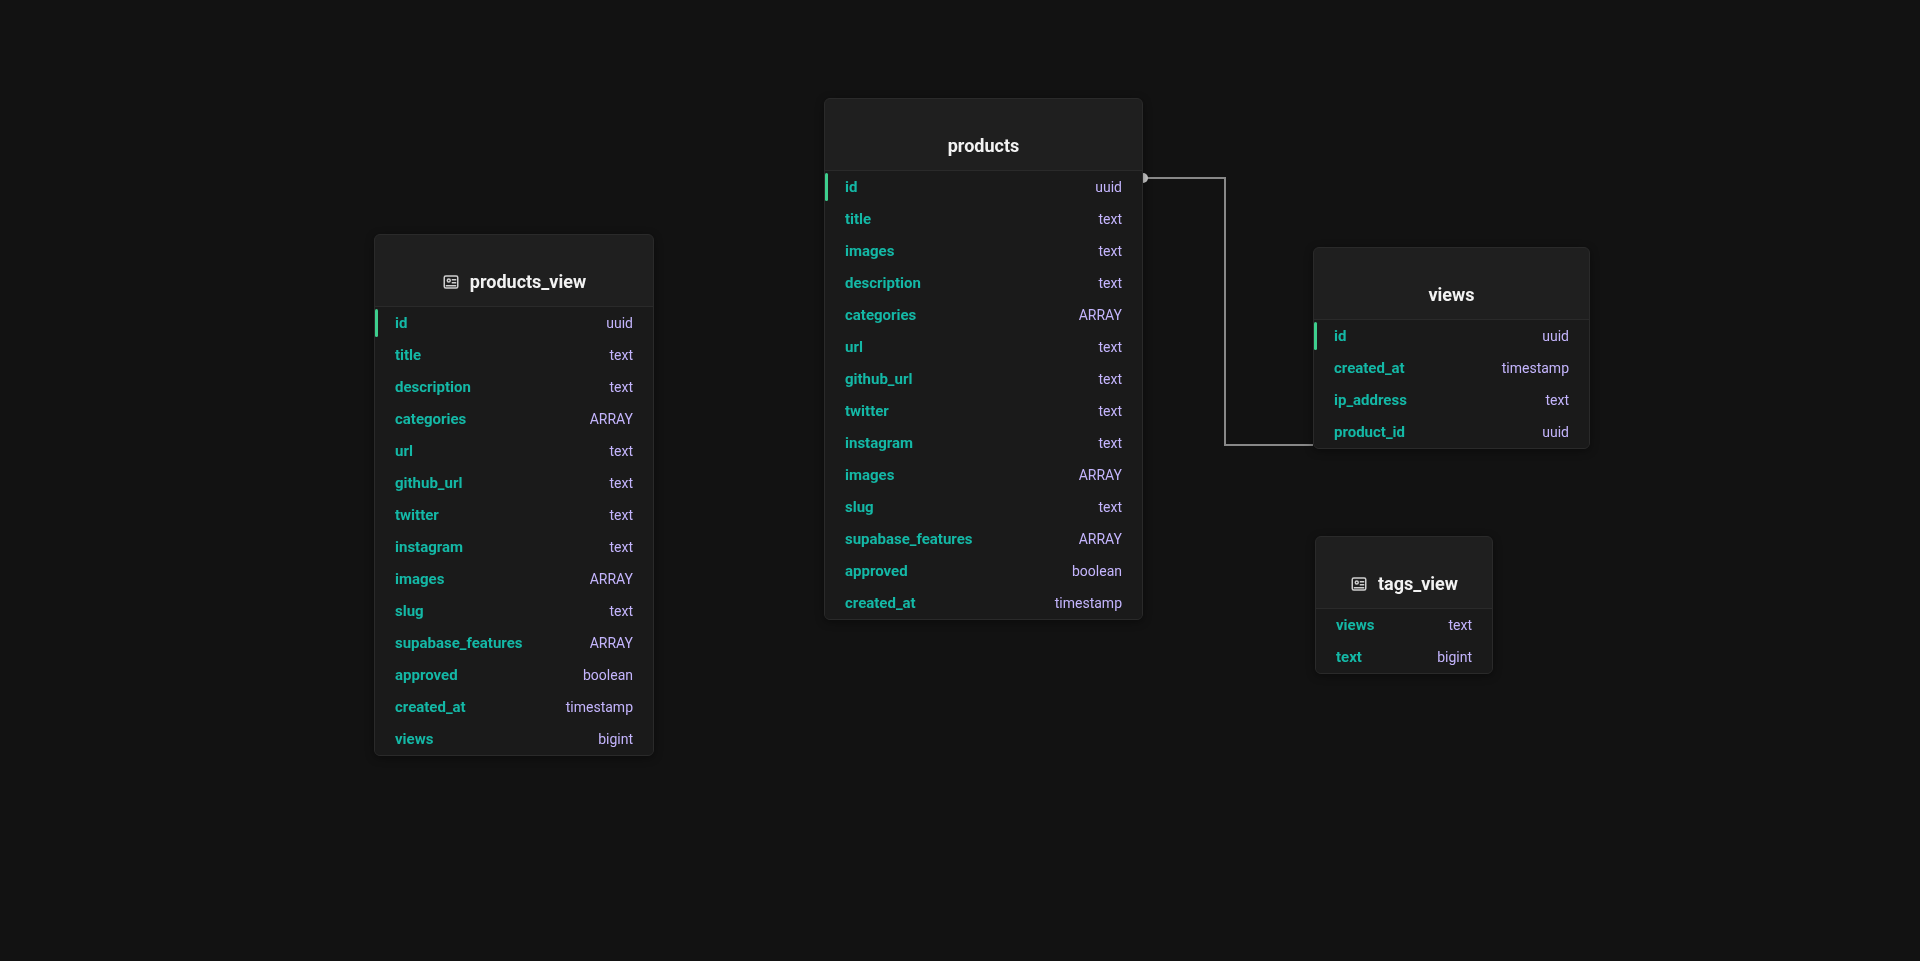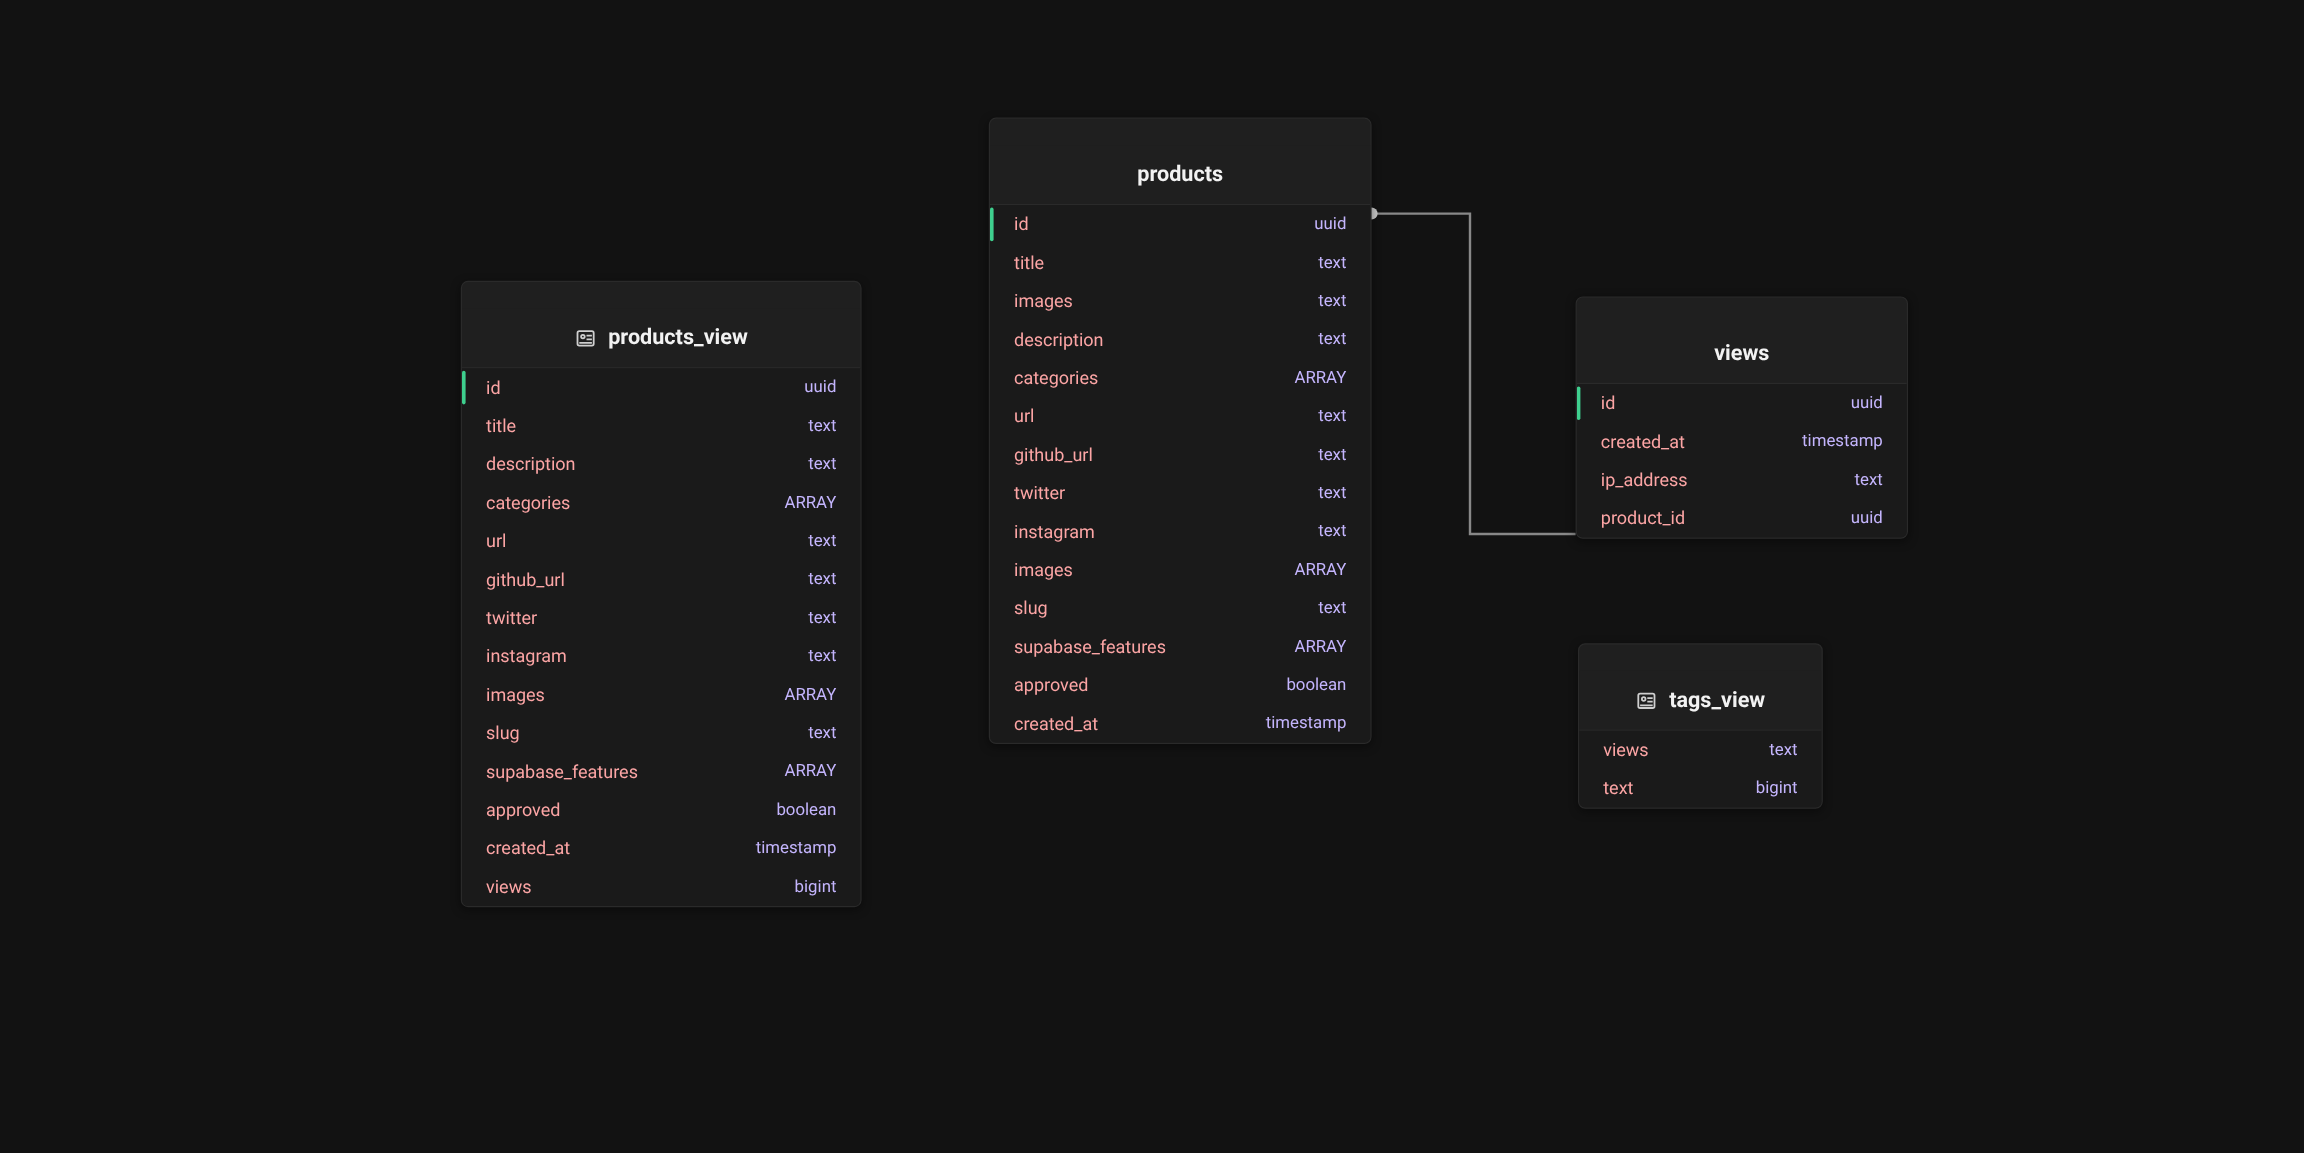--- a/index.html
+++ b/index.html
@@ -58,22 +58,22 @@
     content: "";
     position: absolute;
     left: 0;
     top: 2px;
     bottom: 2px;
     width: 3px;
     background: #3ecf8e;
     border-radius: 2px;
   }
   .col-name {
-    font-weight: 400;
-    color: #fca5a5;
+    font-weight: 700;
+    color: #14b8a6;
   }
   .col-type {
     color: #c4b5fd;
     font-size: 14px;
   }
   .connector-dot {
     position: absolute;
     width: 10px;
     height: 10px;
     background: #c9c9c9;
@@ -89,21 +89,21 @@
 </head>
 <body>
 
 <div class="canvas">
 
   <svg class="connectors" width="1920" height="961">
     <path d="M 1143 178 L 1225 178 L 1225 445 L 1313 445" stroke="#888888" stroke-width="2" fill="none"></path>
   </svg>
   <div class="connector-dot" style="left:1138px; top:173px;"></div>
 
-  <div class="table-card" style="left:384px; top:234px; width:334px;">
+  <div class="table-card" style="left:374px; top:234px; width:280px;">
     <div class="table-header">
       <span class="icon">
         <svg width="18" height="18" viewBox="0 0 24 24" fill="none" stroke="currentColor" stroke-width="2">
             <rect x="3" y="4" width="18" height="16" rx="2"></rect>
             <circle cx="9" cy="10" r="2"></circle>
             <path d="M13 9h6M13 13h6M5 17h14"></path>
           </svg>
       </span>
       <span>products_view</span>
     </div>
@@ -248,21 +248,21 @@
           <span class="col-name">ip_address</span>
           <span class="col-type">text</span>
         </div>
       <div class="col-row">
           <span class="col-name">product_id</span>
           <span class="col-type">uuid</span>
         </div>
     </div>
   </div>
 
-  <div class="table-card" style="left:1315px; top:536px; width:204px;">
+  <div class="table-card" style="left:1315px; top:536px; width:178px;">
     <div class="table-header">
       <span class="icon">
         <svg width="18" height="18" viewBox="0 0 24 24" fill="none" stroke="currentColor" stroke-width="2">
             <rect x="3" y="4" width="18" height="16" rx="2"></rect>
             <circle cx="9" cy="10" r="2"></circle>
             <path d="M13 9h6M13 13h6M5 17h14"></path>
           </svg>
       </span>
       <span>tags_view</span>
     </div>

